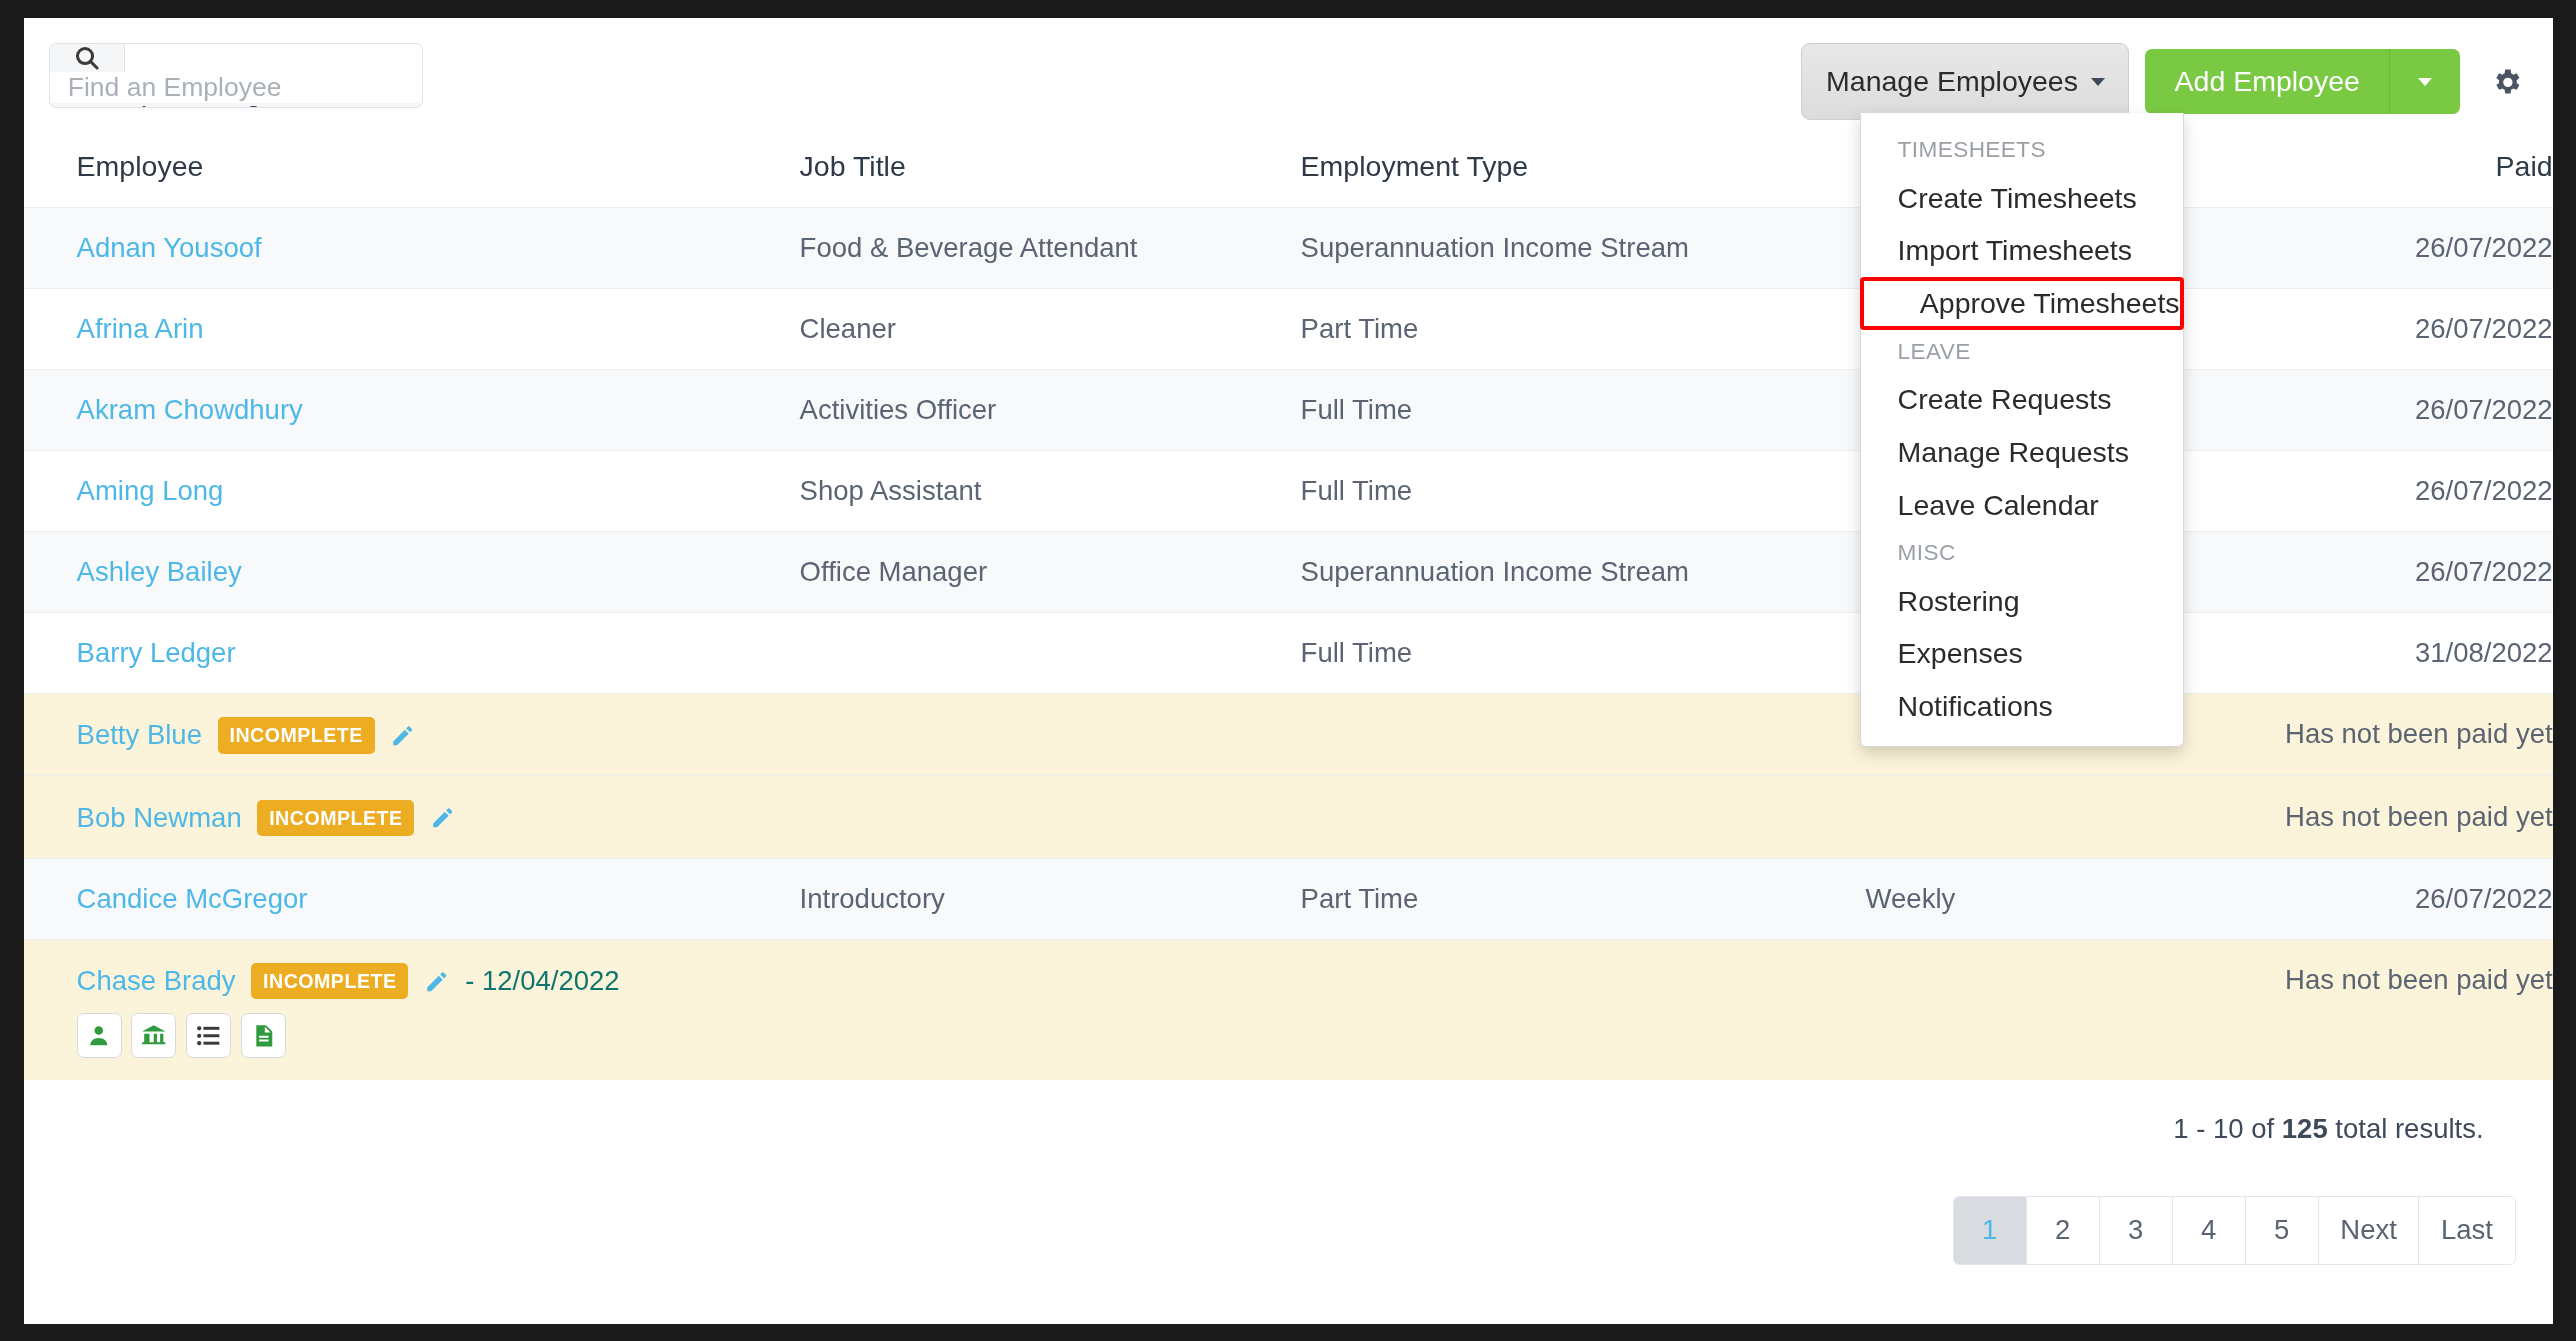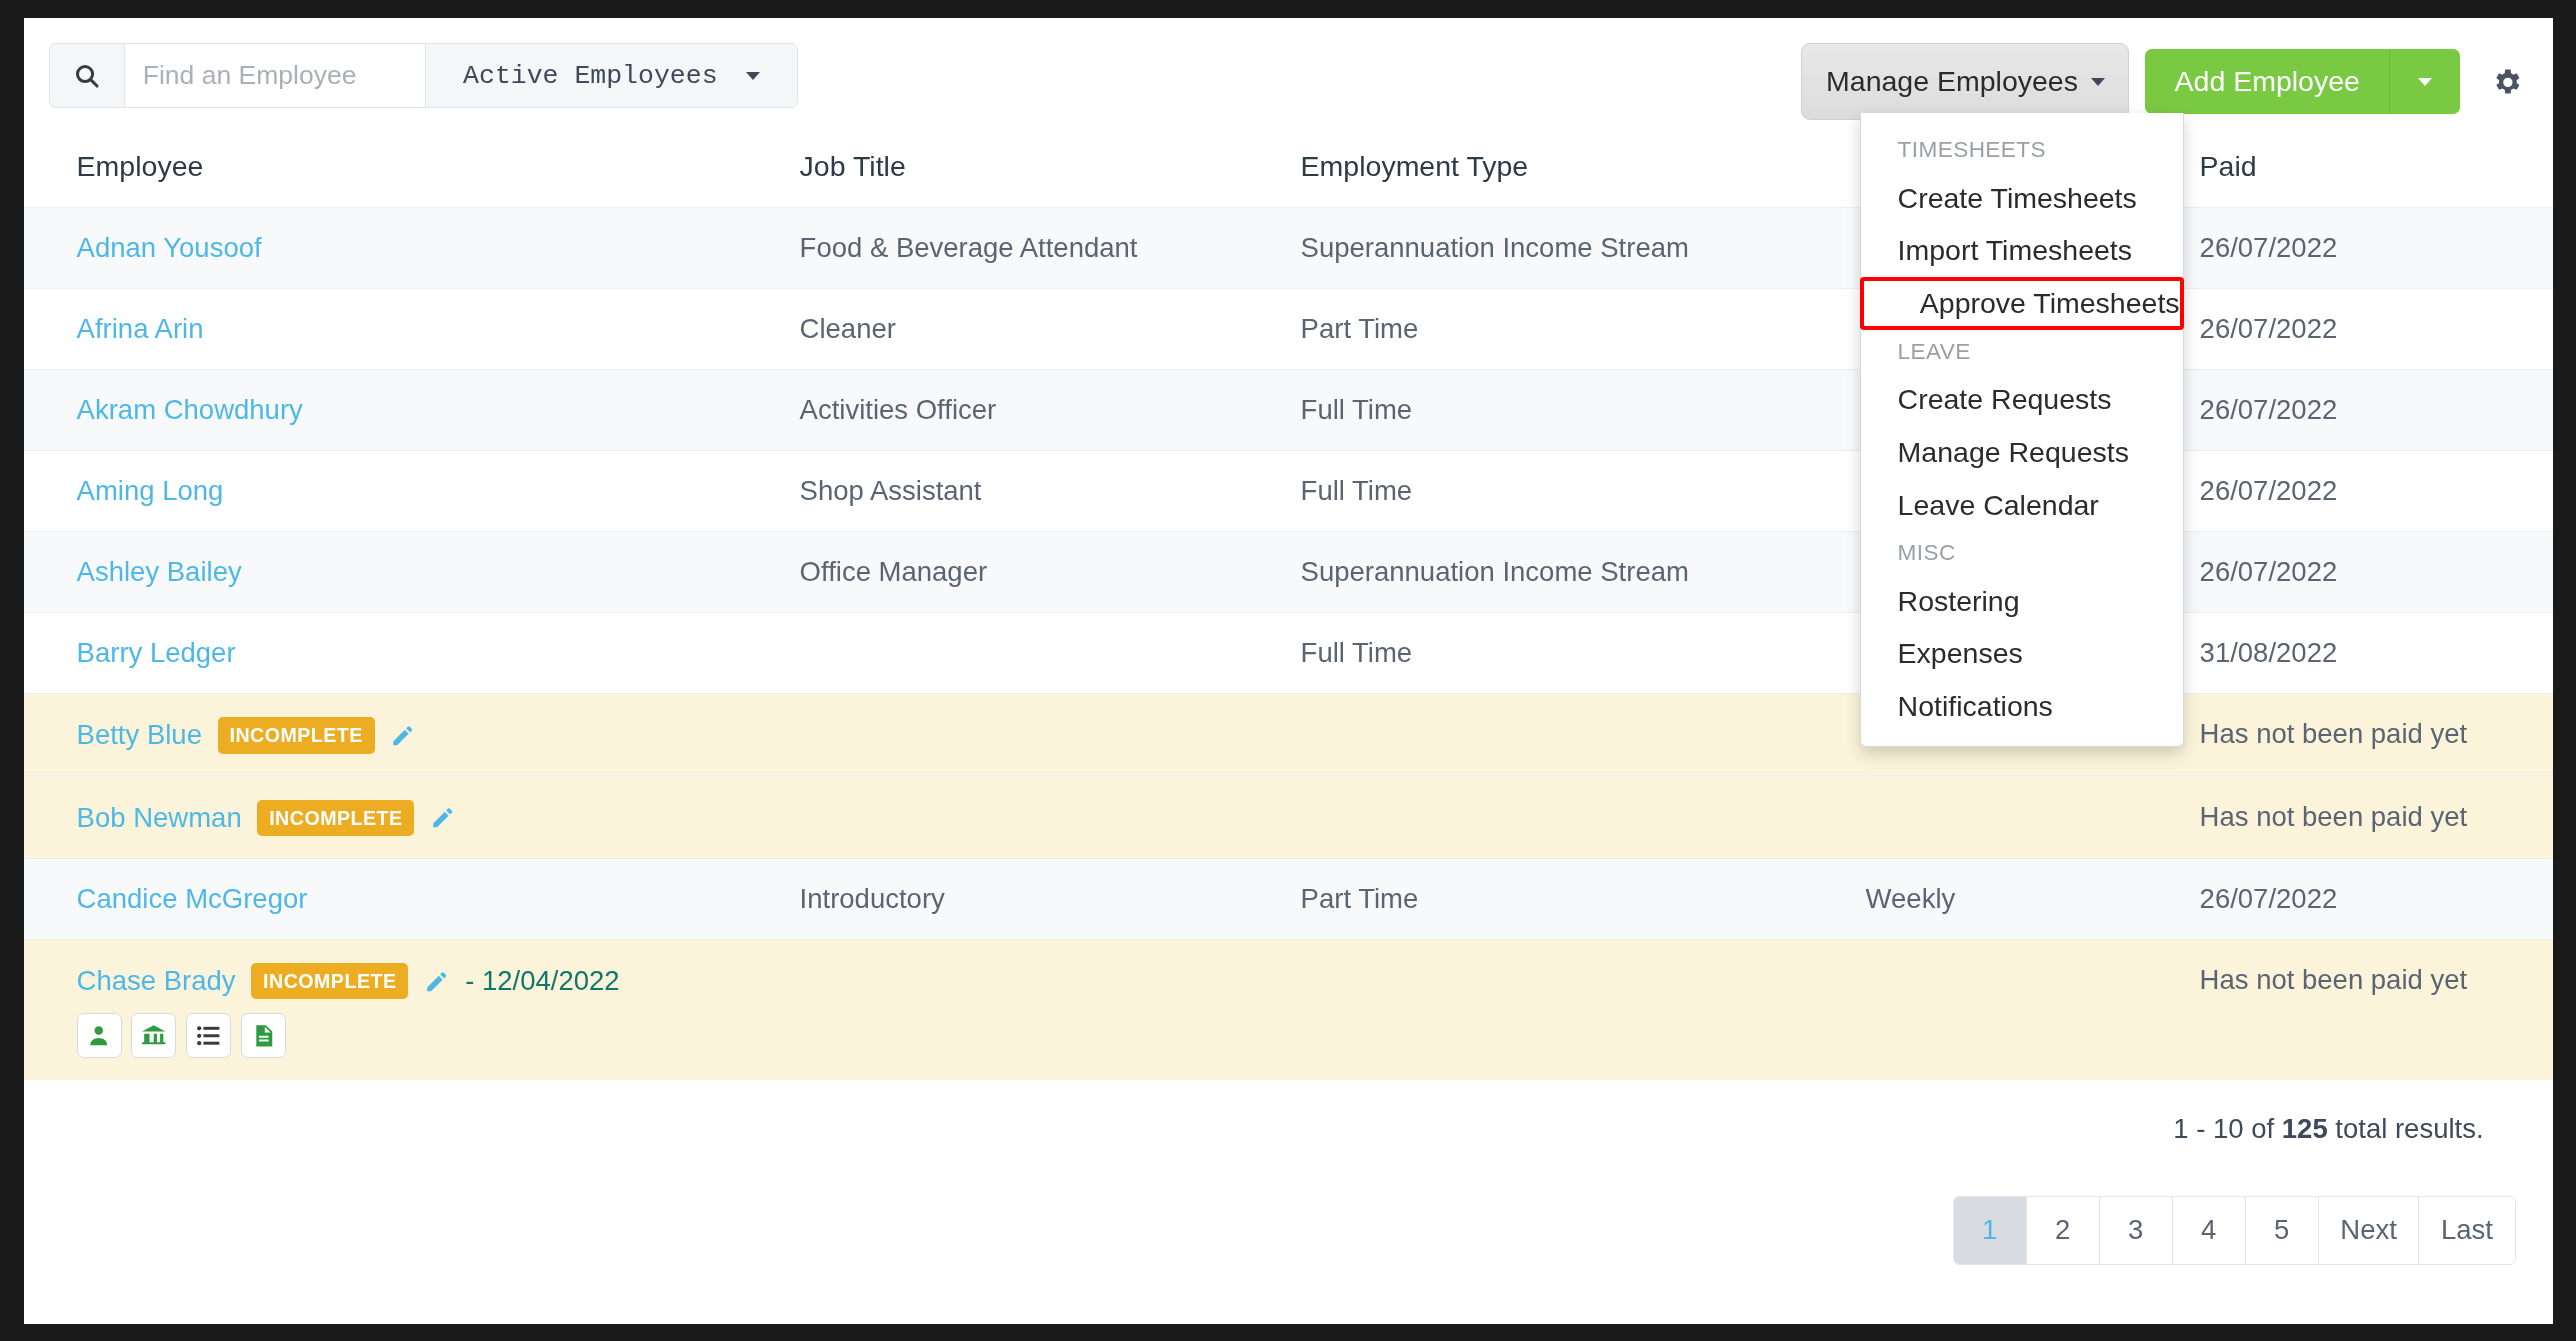--- a/index.html
+++ b/index.html
@@ -26,20 +26,21 @@
   .search-group {
     position: absolute;
     left: 25.5px; top: 25.5px;
     display: flex;
     align-items: stretch;
     height: 65px;
     border: 1px solid #dfe3e8;
     border-radius: 6.9px;
     overflow: hidden;
     background: #fff;
+    flex-direction: column;
   }
   .search-icon-box {
     width: 75px;
     background: #f4f6f8;
     border-right: 1px solid #dfe3e8;
     display: flex; align-items: center; justify-content: center;
   }
   .search-icon-box svg { width: 27.5px; height: 27.5px; }
   .search-input {
     width: 300px;
@@ -172,21 +173,21 @@
   .th {
     font-size: 28.5px;
     color: #2e3a47;
     font-weight: normal;
     font-family: "Liberation Sans", sans-serif;
   }
   .c1 { width: 776px; padding-left: 53px; }
   .c2 { width: 501px; }
   .c3 { width: 565px; }
   .c4 { width: 334px; }
-  .c5 { flex: 1; }
+  .c5 { flex: 1; text-align: right; }
 
   .row {
     display: flex;
     align-items: flex-start;
     min-height: 81px;
     border-top: 1px solid #eceef0;
     padding-top: 23.6px;
     padding-bottom: 21.6px;
   }
   .row.alt { background: #f8f9fa; }

